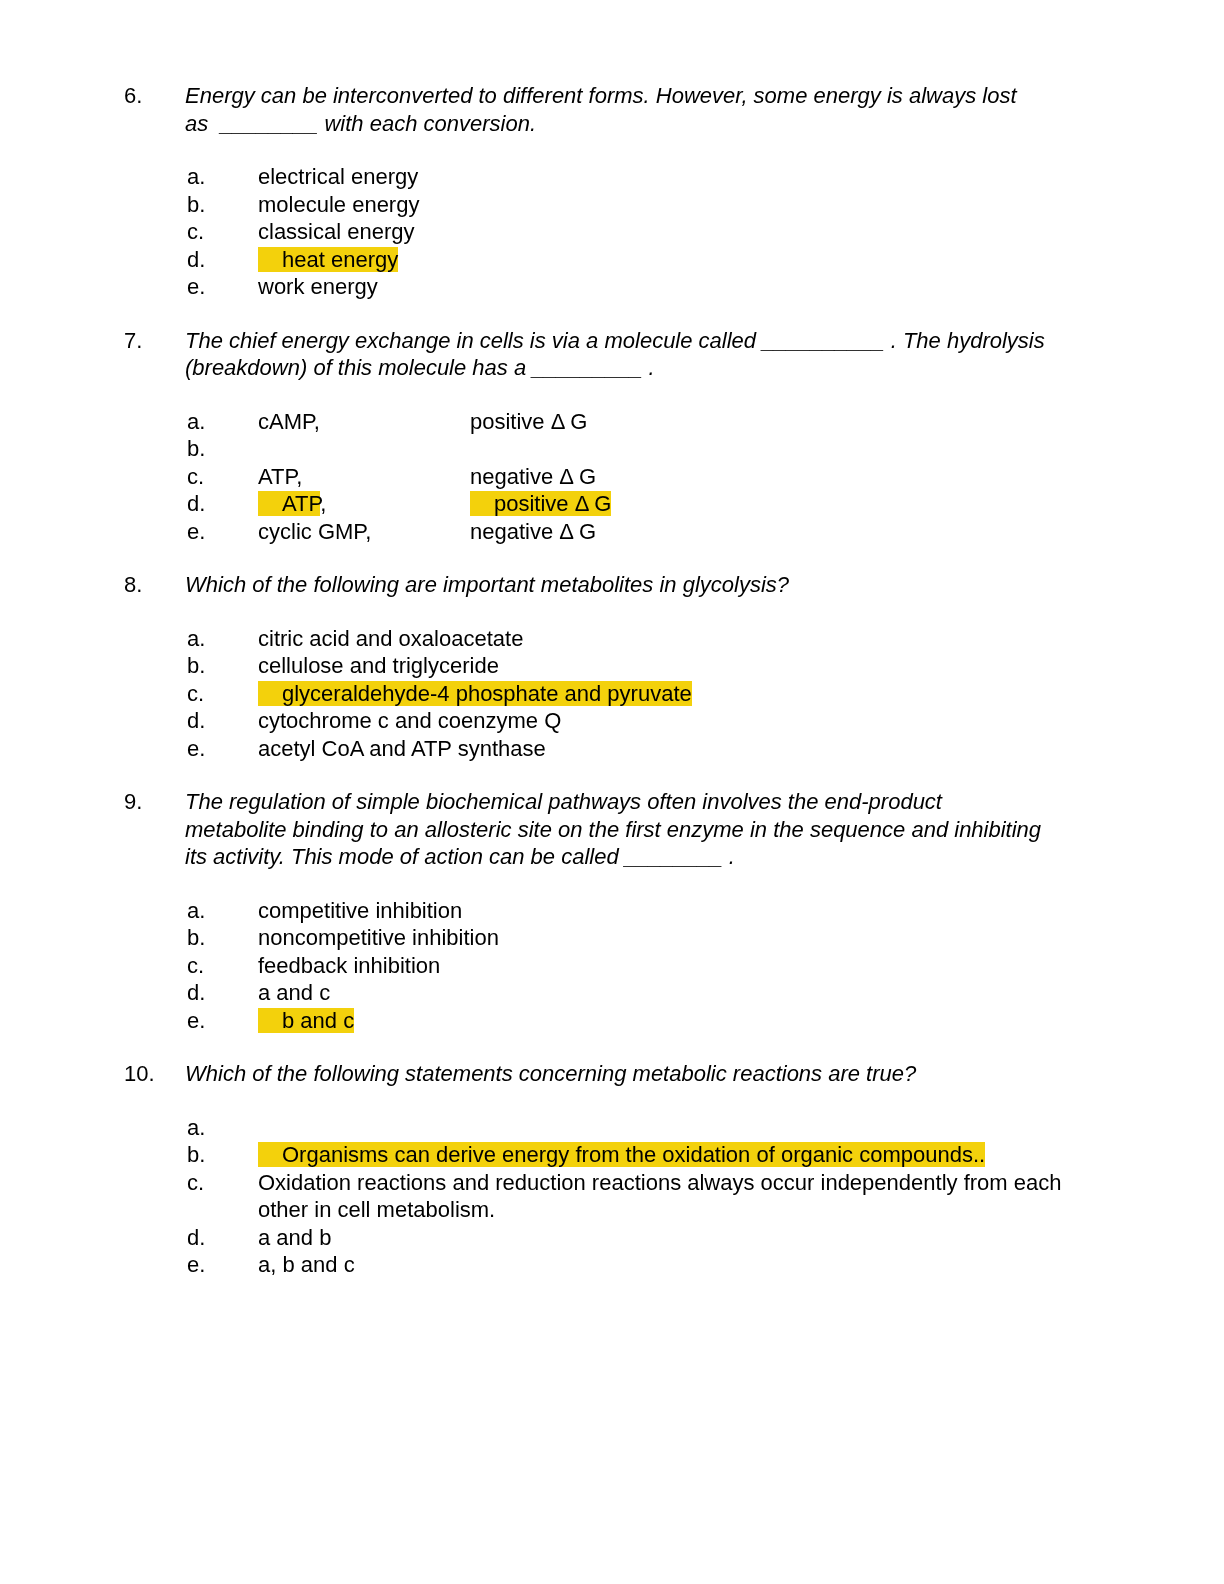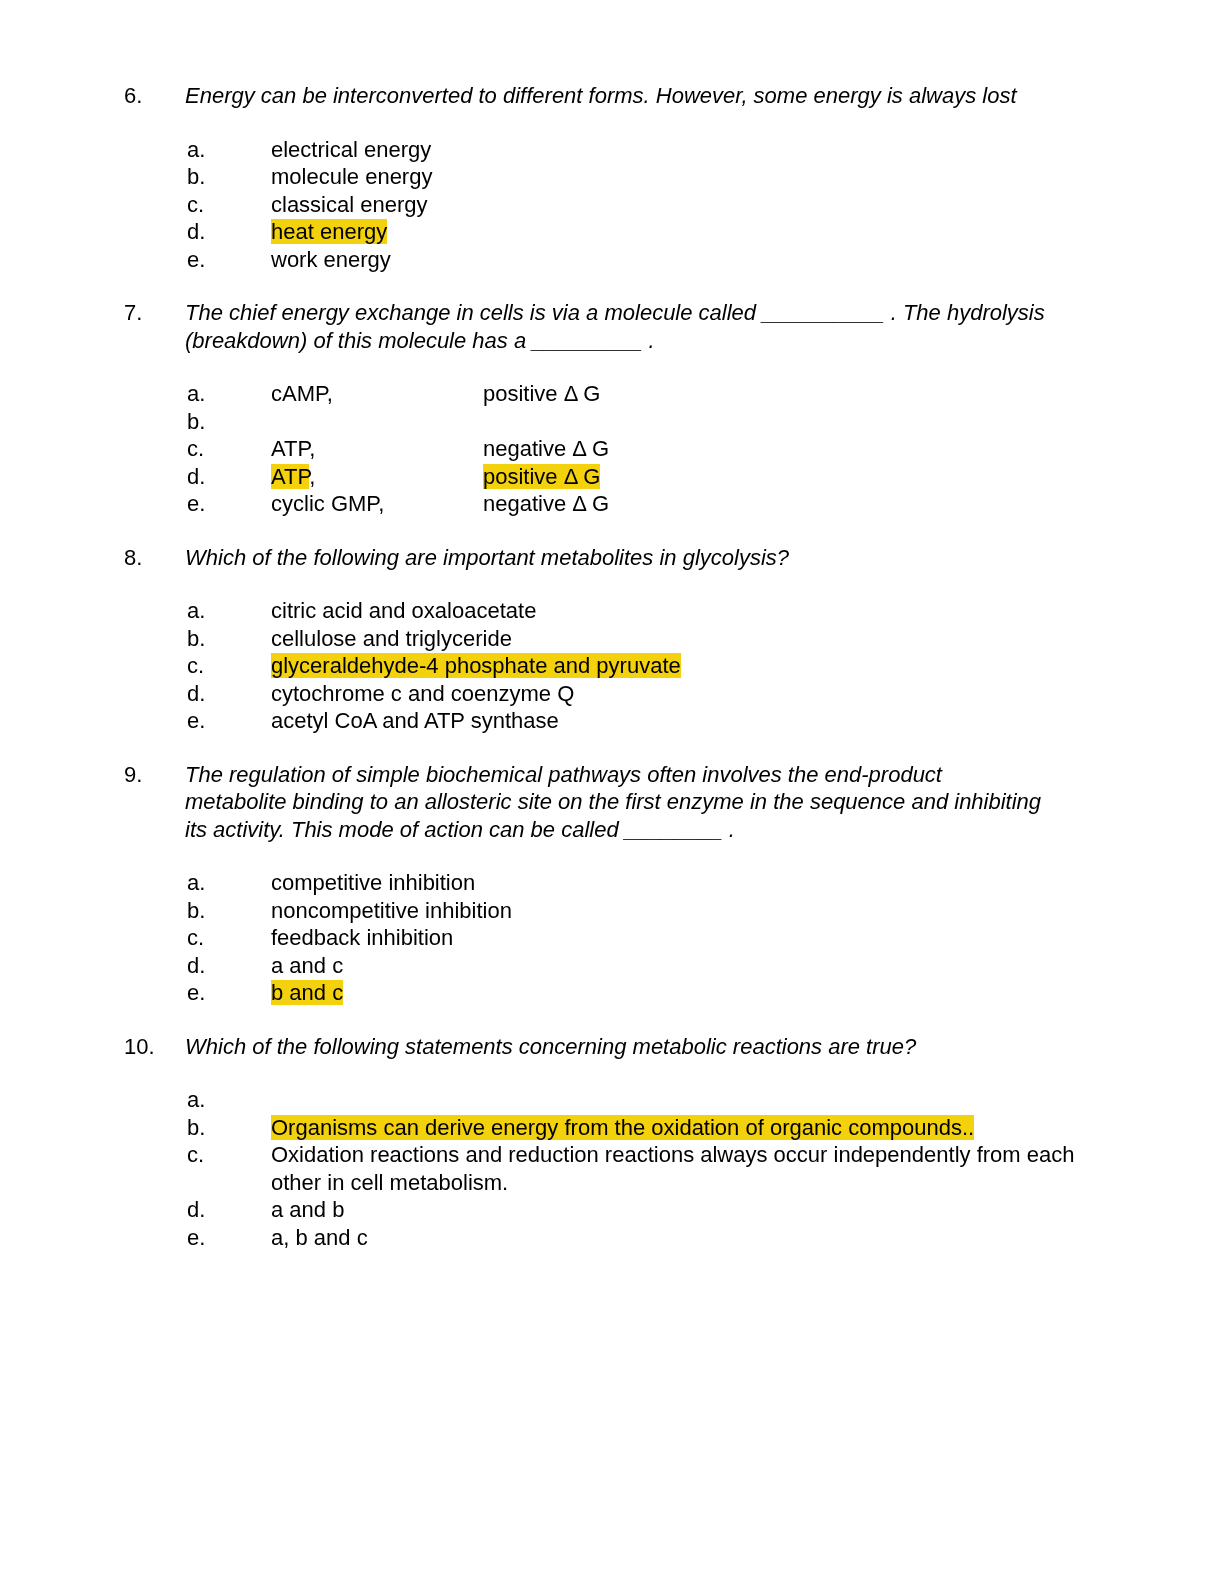--- a/index.html
+++ b/index.html
@@ -24,34 +24,35 @@
   .q-num { flex: none; width: 61px; white-space: pre; }
   .q-prompt { flex: none; width: 960px; font-style: italic; }
   .pl { white-space: pre; }
   .options {
     list-style: none;
     margin: 26px 0 0 63px;
     padding: 0;
   }
   .opt { display: flex; align-items: flex-start; }
   .opt .letter { flex: none; width: 71px; white-space: pre; }
-  .opt .text { flex: none; width: 845px; margin-left: 13px; }
+  .opt .text { flex: none; width: 845px; }
   .col1 { display: inline-block; width: 212px; }
-  .seg.hl { background: var(--hl); }
+  .seg.hl { background: var(--hl); padding-left: 24px; }
 </style>
 </head>
 <body>
 
 <div class="page">
 
   <section class="question">
     <div class="q-row">
       <div class="q-num">6.</div>
       <div class="q-prompt">
         <div class="pl">Energy can be interconverted to different forms. However, some energy is always lost</div>
+        <div class="pl">as  ________ with each conversion.</div>
       </div>
     </div>
     <ul class="options">
       <li class="opt">
         <span class="letter">a.</span>
         <span class="text"><span class="seg">electrical energy</span></span>
       </li>
       <li class="opt">
         <span class="letter">b.</span>
         <span class="text"><span class="seg">molecule energy</span></span>

